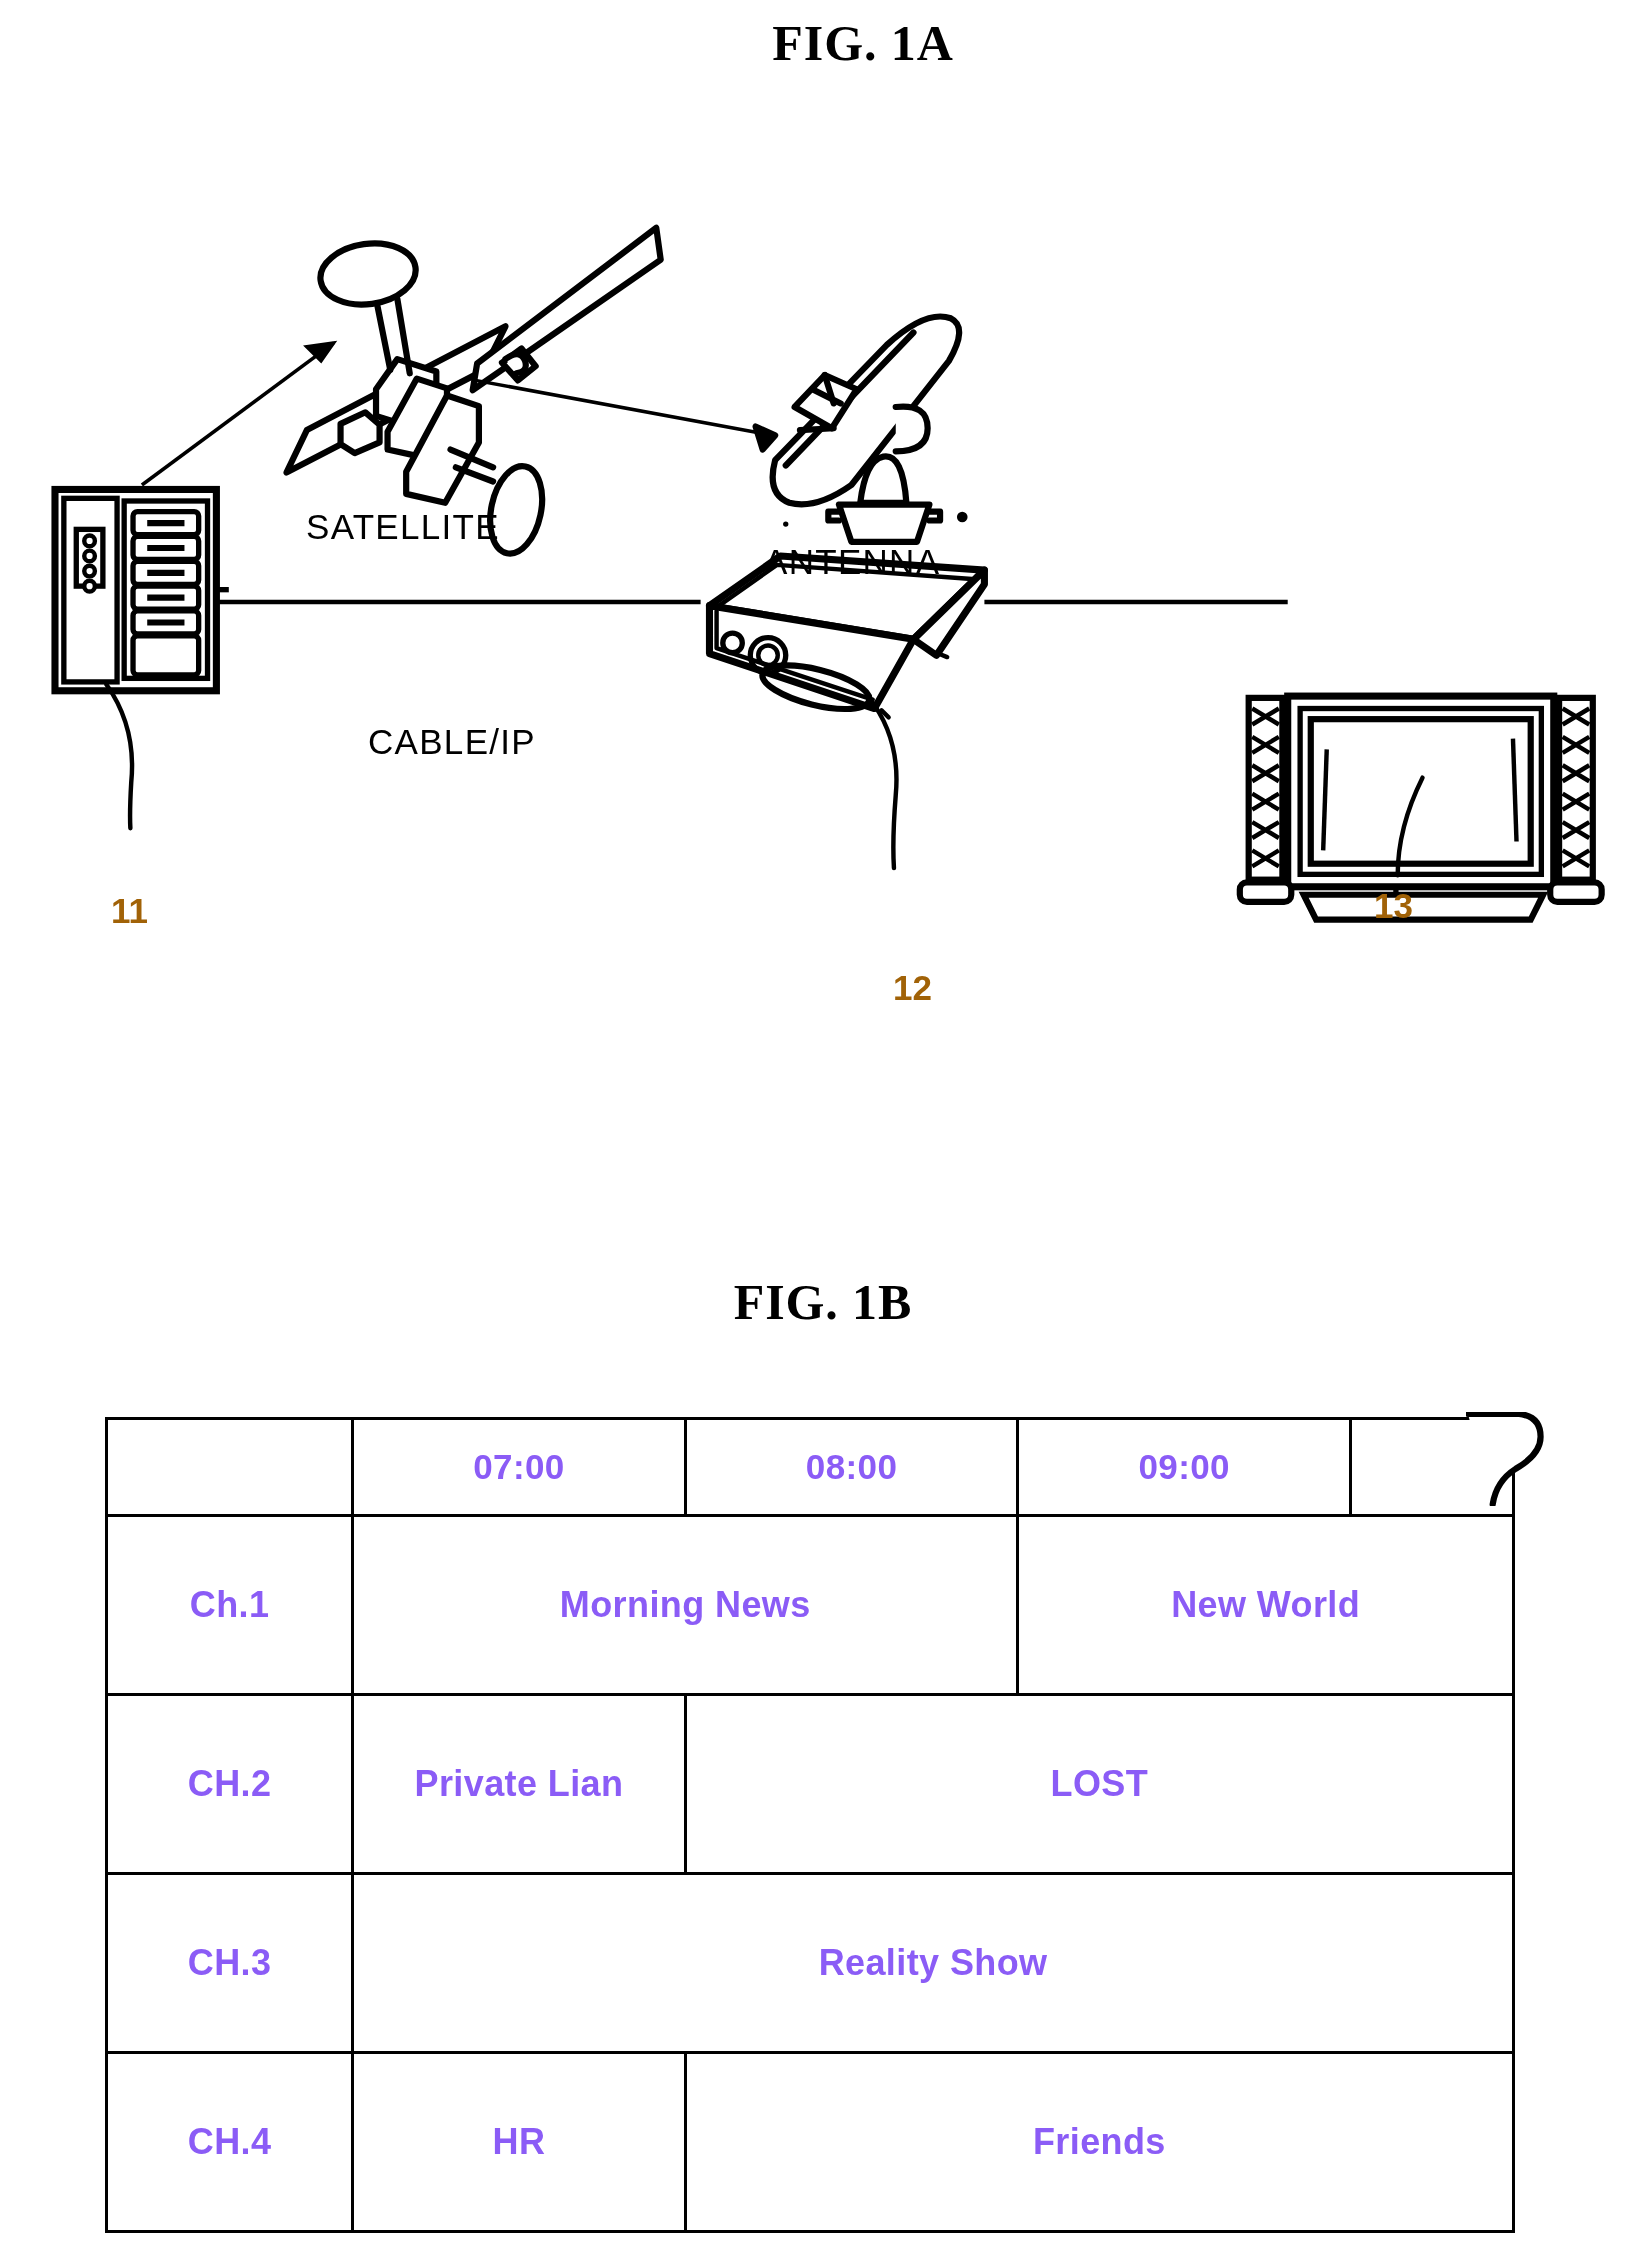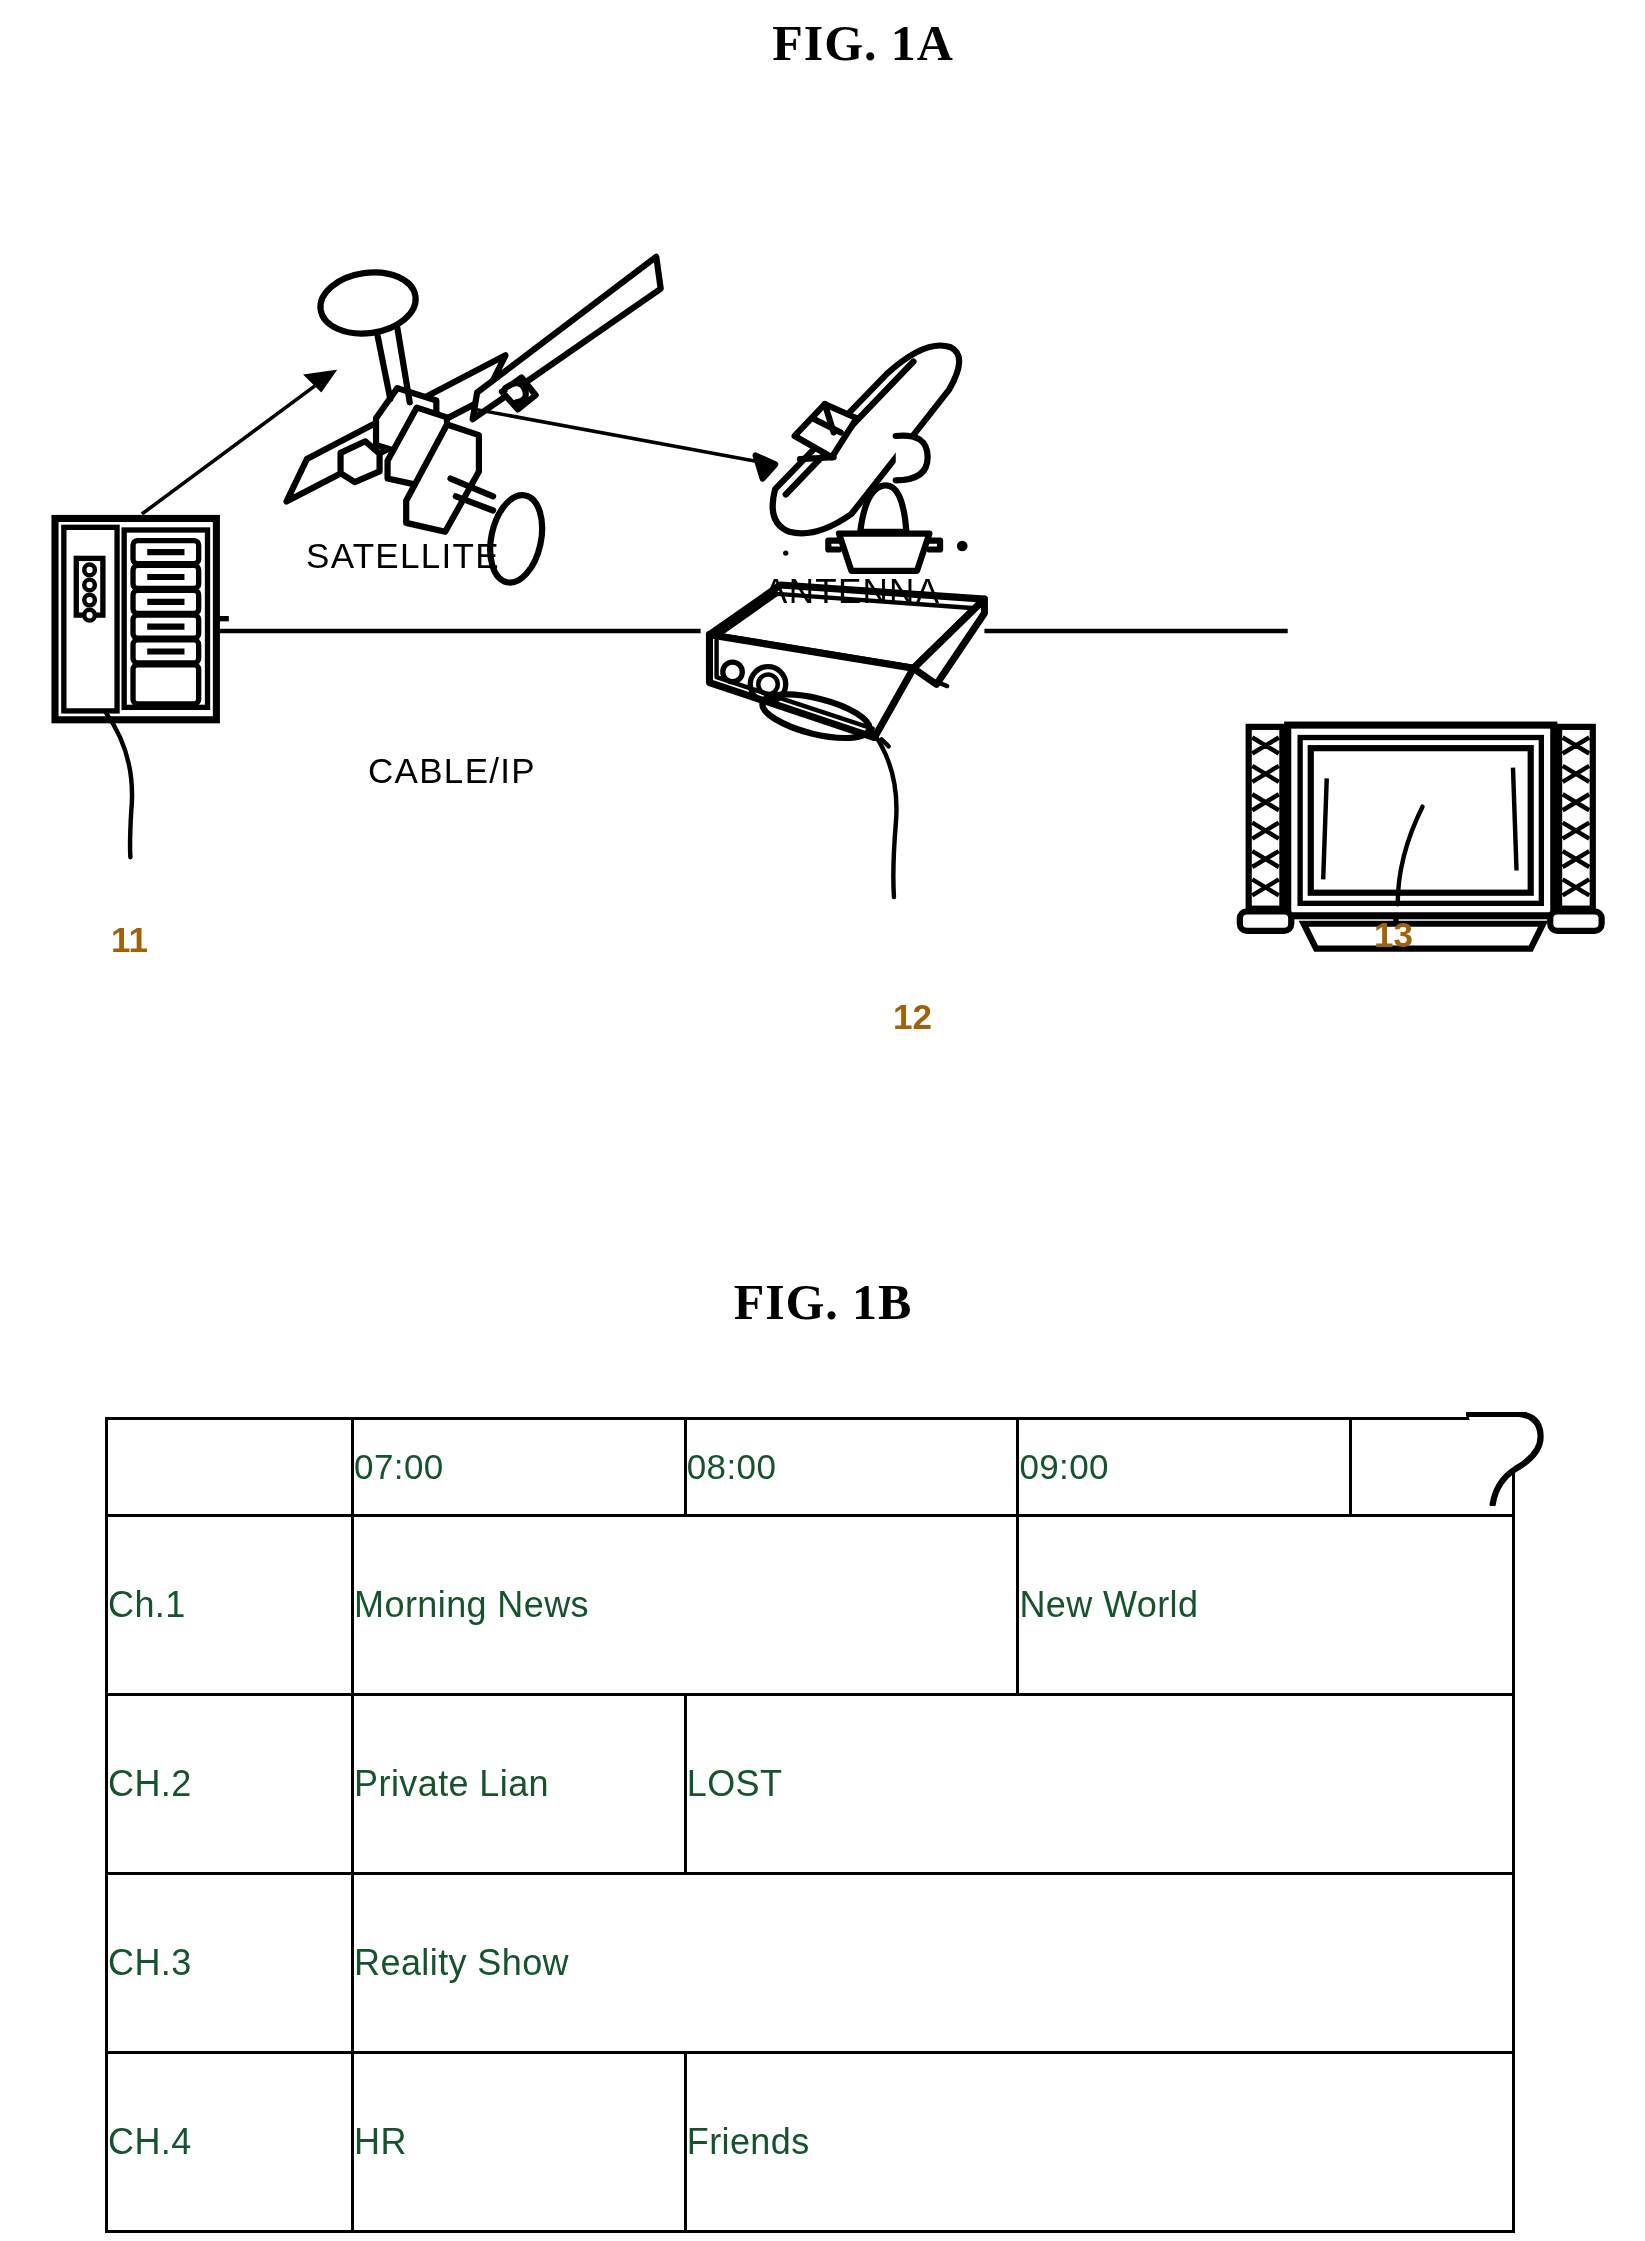--- a/index.html
+++ b/index.html
@@ -28,21 +28,21 @@
     letter-spacing: 0.9px;
     color: #000;
   }
   #fig1a-title { top: 14px; padding-left: 40px; }
   #fig1b-title { top: 1273px; }
 
   
   #fig1a-canvas {
     position: absolute;
     left: 0;
-    top: 106px;
+    top: 77px;
     width: 1565px;
     height: 887px;
   }
   #fig1a-canvas svg { display: block; }
 
   .diagram-label {
     position: absolute;
     font-family: "Liberation Sans", sans-serif;
     font-size: 35px;
     letter-spacing: 1.3px;
@@ -76,28 +76,29 @@
   }
   #epg-table {
     border-collapse: collapse;
     table-layout: fixed;
     width: 1410px;
     height: 816px;
     background: #fff;
   }
   #epg-table td {
     border: 3.5px solid #000;
-    text-align: left;
+    text-align: center;
     vertical-align: middle;
     font-family: "Liberation Sans", sans-serif;
     font-size: 36px;
-    color: #14532d;
+    color: #8b5cf6;
     padding: 0;
     background: #fff;
     letter-spacing: 0.4px;
+    font-weight: bold;
   }
   #epg-table tr.header-row td {
     height: 82px;
     font-size: 35px;
   }
   #epg-table tr.prog-row td {
     height: 154px;
   }
   td.cell-empty { }
   td.ch-col { width: 216px; margin-top: 37px; }

